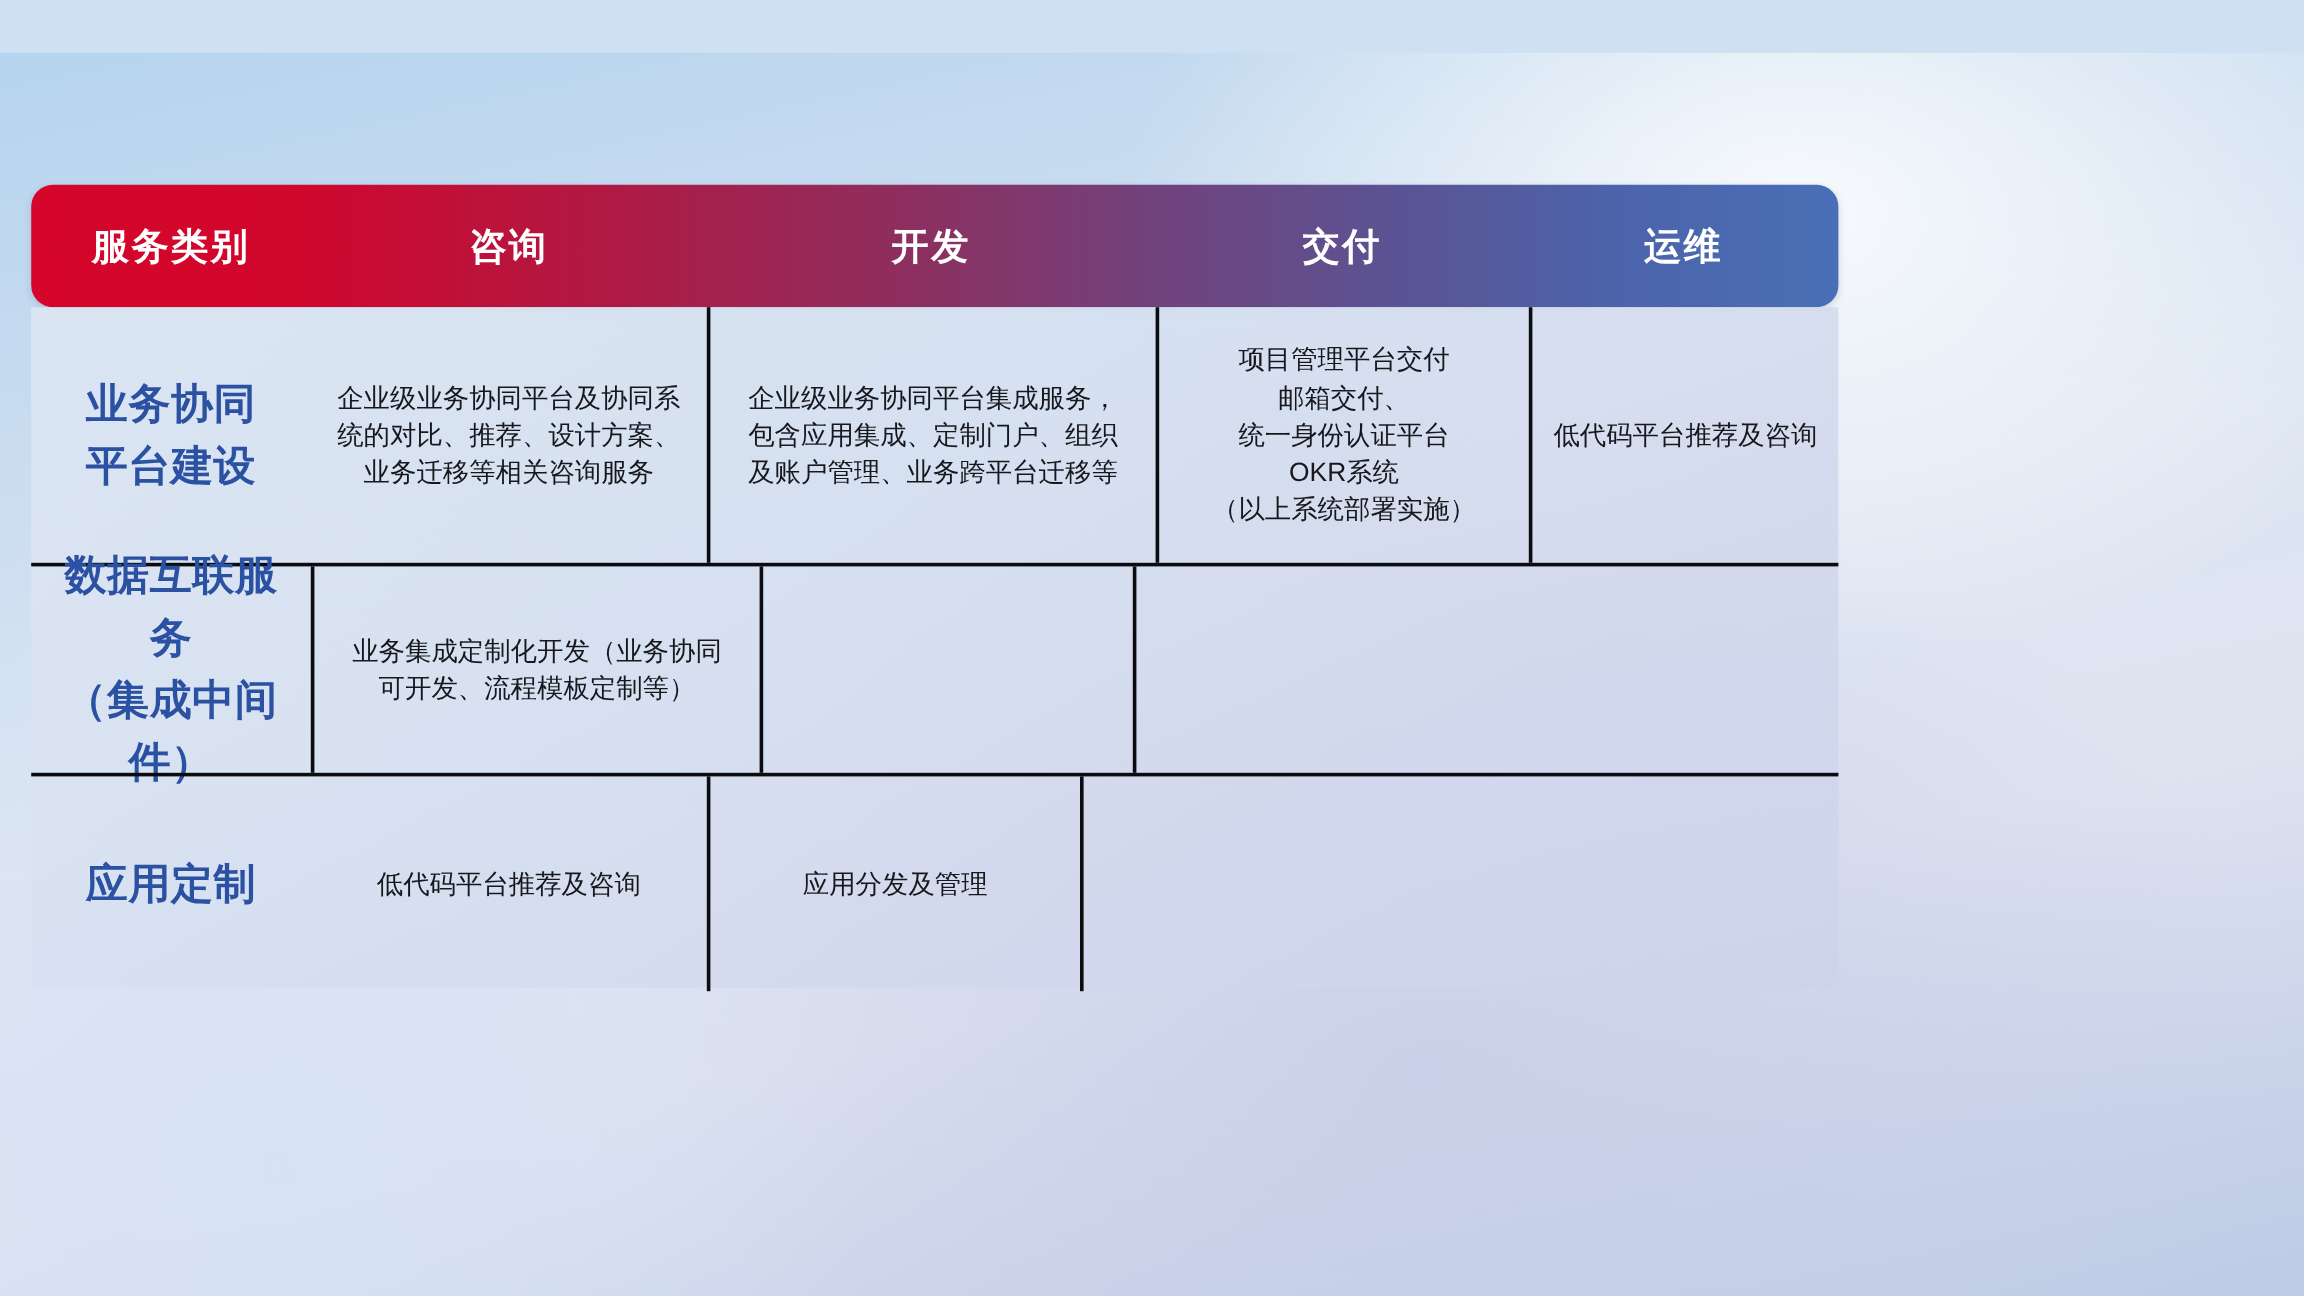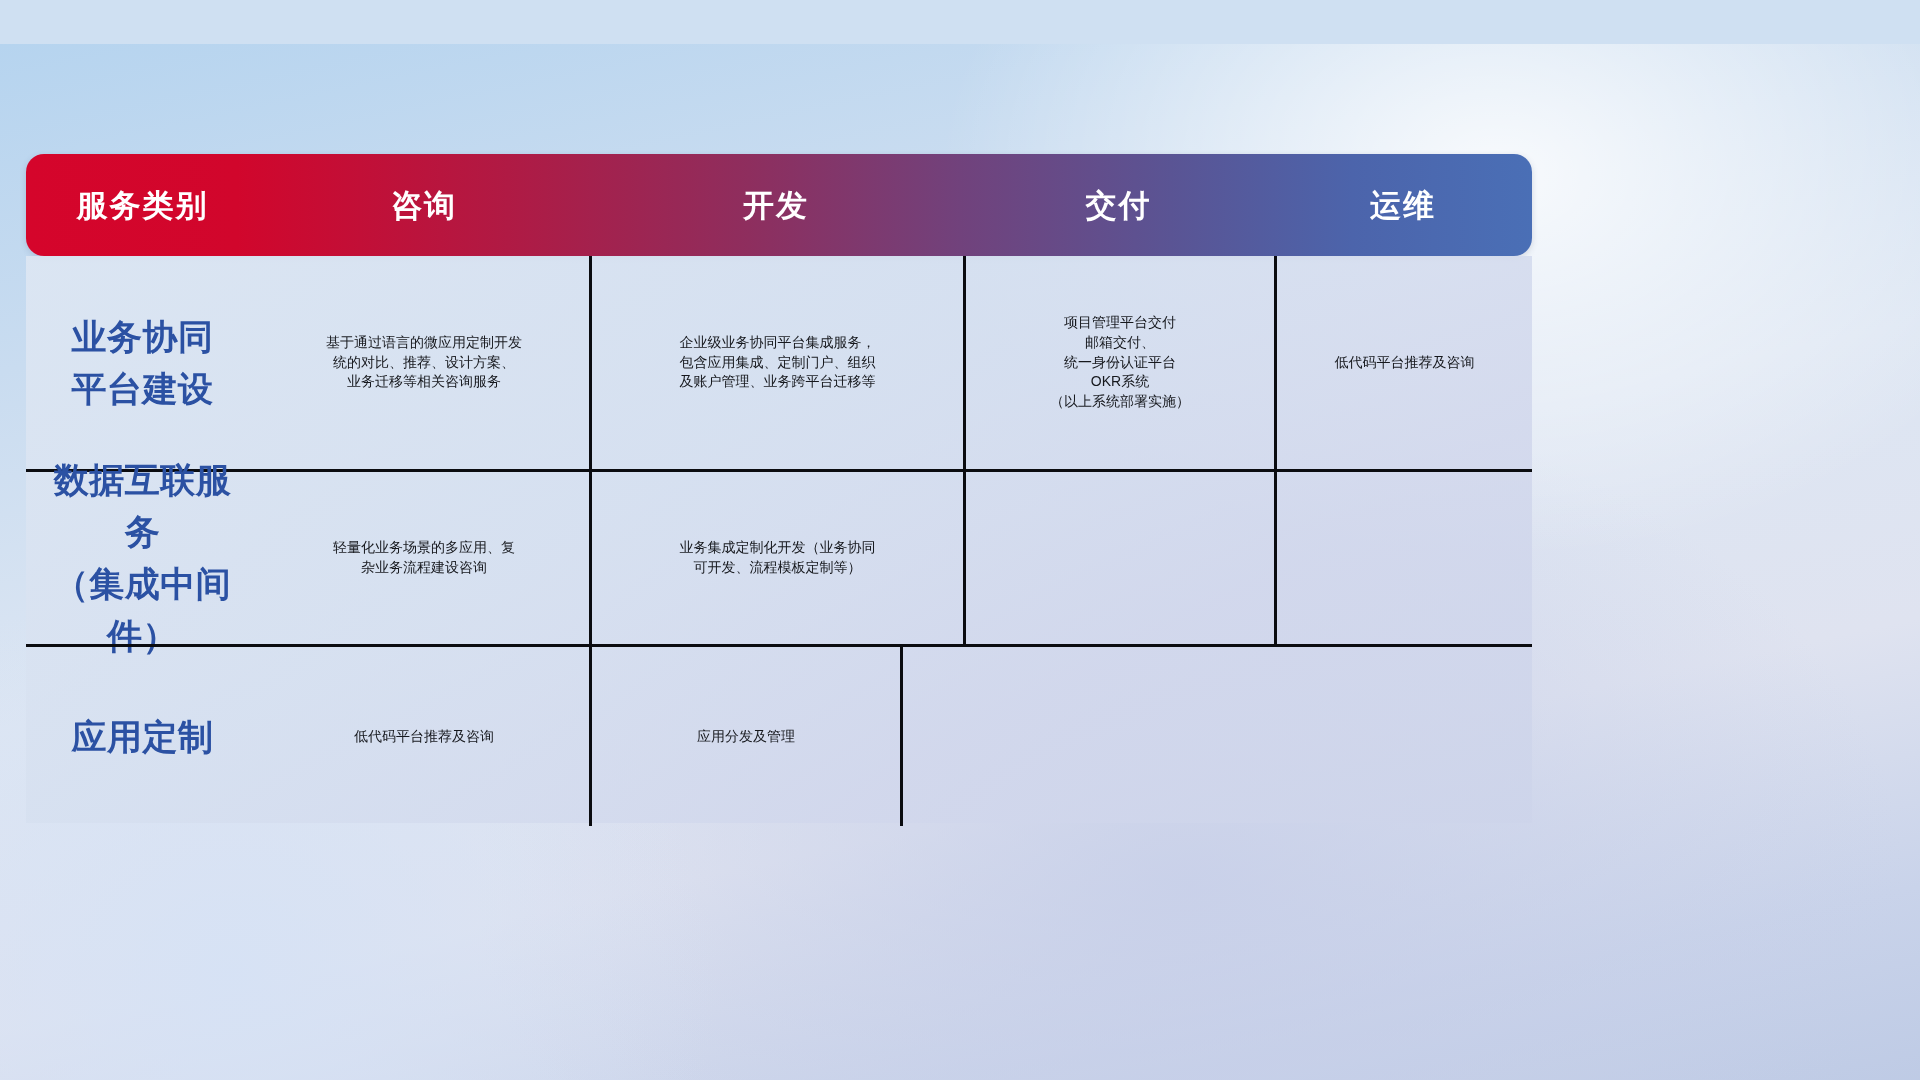--- a/index.html
+++ b/index.html
@@ -35,21 +35,21 @@
   .tbody{
     position:relative;height:567px;
     background:linear-gradient(150deg,rgba(222,231,243,.88) 0%,rgba(214,224,240,.86) 40%,rgba(209,215,236,.86) 72%,rgba(205,212,234,.84) 100%);
   }
   .trow{display:flex;position:relative;}
   .trow + .trow{border-top:3px solid #0b0c10;}
   .tcell{
     position:relative;
     display:flex;align-items:center;justify-content:center;
     padding:10px 14px;box-sizing:border-box;
-    font-size:14px;line-height:1.42;color:#16181d;
+    font-size:22px;line-height:1.42;color:#16181d;
     text-align:center;white-space:pre-line;
   }
   .tcell.lbl{
     color:#2b51a3;font-weight:bold;font-size:35px;line-height:1.48;
     letter-spacing:.5px;
   }
   .vsep{border-left:3px solid #0b0c10;}
   
   .c0{width:233px;}
   .c1{width:330px;}
@@ -72,39 +72,37 @@
       <div class="hcell c2">开发</div>
       <div class="hcell c3">交付</div>
       <div class="hcell c4">运维</div>
     </div>
 
     <div class="tbody">
 
       <div class="trow r0">
         <div class="tcell lbl c0">业务协同
 平台建设</div>
-        <div class="tcell c1">基于通过语言的微应用定制开发
+        <div class="tcell c1">企业级业务协同平台及协同系
 统的对比、推荐、设计方案、
 业务迁移等相关咨询服务</div>
         <div class="tcell c2 vsep">企业级业务协同平台集成服务，
 包含应用集成、定制门户、组织
 及账户管理、业务跨平台迁移等</div>
         <div class="tcell c3 vsep">项目管理平台交付
 邮箱交付、
 统一身份认证平台
 OKR系统
 （以上系统部署实施）</div>
         <div class="tcell c4 vsep">低代码平台推荐及咨询</div>
       </div>
 
       <div class="trow r1">
         <div class="tcell lbl c0">数据互联服务
 （集成中间件）</div>
-        <div class="tcell c1">轻量化业务场景的多应用、复
-杂业务流程建设咨询</div>
         <div class="tcell c2 vsep">业务集成定制化开发（业务协同
 可开发、流程模板定制等）</div>
         <div class="tcell c3 vsep"></div>
         <div class="tcell c4 vsep"></div>
       </div>
 
       <div class="trow r2">
         <div class="tcell lbl c0">应用定制</div>
         <div class="tcell c1">低代码平台推荐及咨询</div>
         <div class="tcell c3 vsep">应用分发及管理</div>

